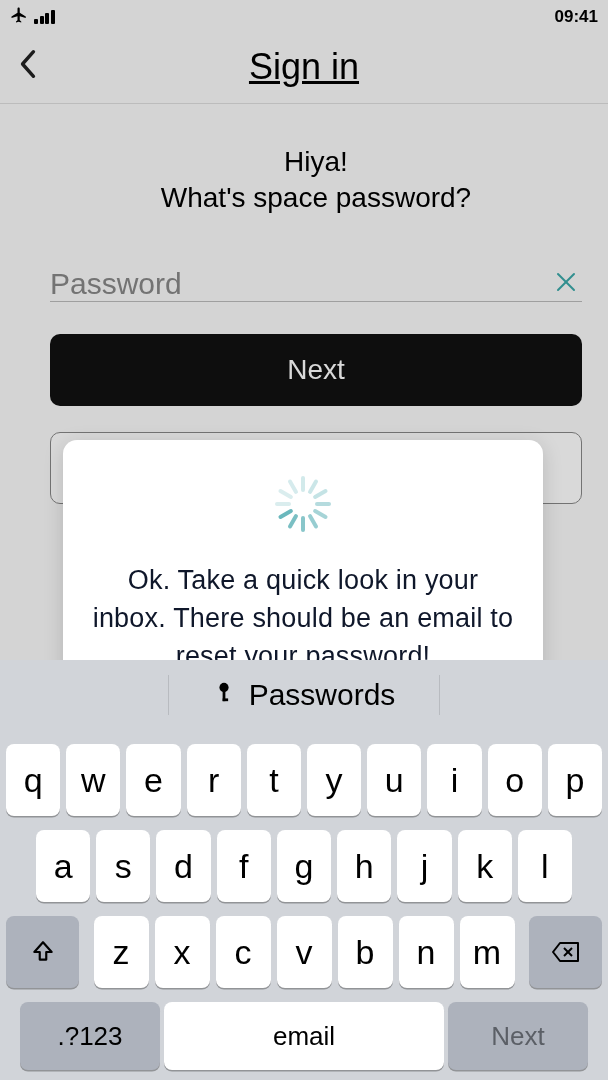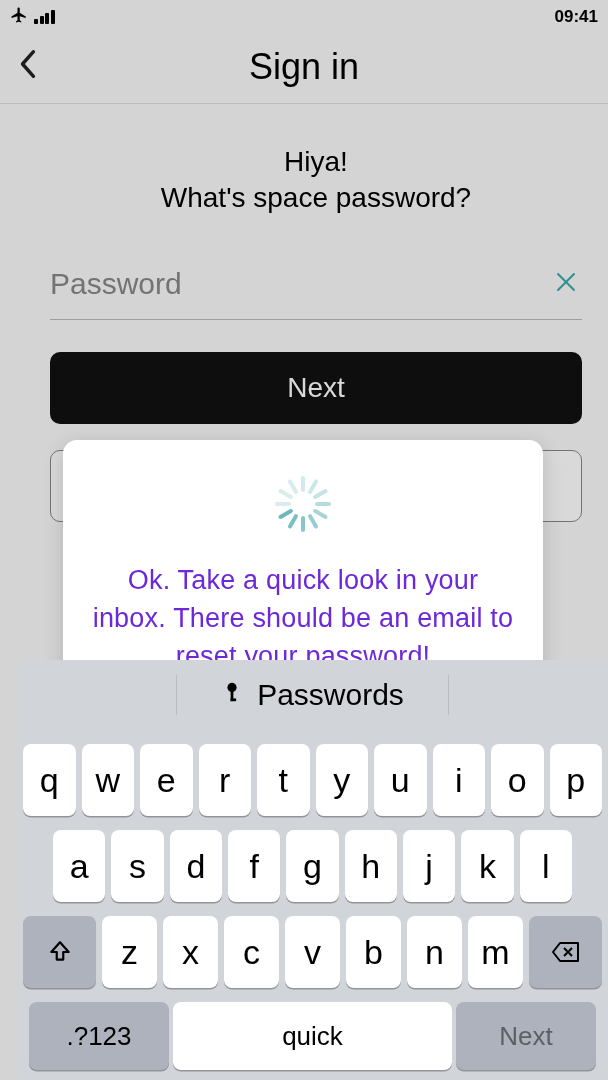--- a/index.html
+++ b/index.html
@@ -52,30 +52,31 @@
 
     
     .header {
       height: 74px;
       display: flex;
       align-items: center;
       justify-content: center;
       border-bottom: 1px solid #ddd;
       position: relative;
       background: #fafafa;
+      text-decoration: underline;
     }
     .back-btn {
       position: absolute; left: 18px; font-size: 34px; line-height: 1;
     }
     .header-title { font-size: 36px; font-weight: 500; }
 
     
     .content { padding: 40px 26px 0; margin-left: 24px; }
     .greeting { text-align: center; font-size: 28px; line-height: 1.3; margin-bottom: 50px;}
-    .input-wrap { position: relative; border-bottom: 1.5px solid #bbb; padding-bottom: 18px; margin-bottom: 32px;}
+    .input-wrap { position: relative; border-bottom: 1.5px solid #bbb; padding-bottom: 0; margin-bottom: 32px;}
     .input-field {
       width: 100%; border: none; background: transparent;
       font-size: 30px; outline: none; color: #333;
     }
     .input-field::placeholder { color: #888; }
     .clear-x {
       position: absolute; right: 4px; top: 2px; font-size: 28px;
       color: #3aa8a8; font-weight: 300;
     }
     .next-btn {
@@ -105,45 +106,45 @@
       margin: 0 auto 30px;
       position: relative;
     }
     .spinner div {
       position: absolute; left: 50%; top: 50%;
       width: 4px; height: 16px;
       background: #6bb8bd;
       border-radius: 2px;
       transform-origin: 2px 28px;
     }
-    .modal-text { font-size: 27px; line-height: 1.4; color: #6d28d9; letter-spacing: 0.2px;}
+    .modal-text { font-size: 27px; line-height: 1.4; color: #0f172a; letter-spacing: 0.2px;}
 
     
     .keyboard {
-      position: absolute; bottom: 0; left: 17px; right: 0;
+      position: absolute; bottom: 0; left: 0; right: 0;
       background: #d1d4d9;
       z-index: 20;
     }
     .kb-suggest {
       height: 70px; display: flex; align-items: center; justify-content: center;
       gap: 14px; font-size: 30px;
       background: #d1d4d9;
     }
     .kb-suggest-sep{ width:1px; height: 40px; background:#b8bbc0; margin: 0 30px;}
     .kb-row { display: flex; gap: 6px; padding: 0 6px; margin-top: 14px; justify-content: center;}
     .key {
       flex: 1; height: 72px; background: #fff; border-radius: 8px;
       display: flex; align-items: center; justify-content: center;
       font-size: 34px; box-shadow: 0 1.5px 0 rgba(0,0,0,0.3);
       max-width: 55px;
     }
     .kb-row2 .key{ max-width: 55px;}
     .kb-row2{ padding: 0 36px;}
     .key-special { background: #adb2bc; max-width: 73px; flex: 1.3;}
-    .kb-bottom { display: flex; gap: 4px; padding: 14px 12px 10px;}
+    .kb-bottom { display: flex; gap: 4px; padding: 14px 20px 10px;}
     .key-123 { flex: 0 0 140px; height: 68px; background: #adb2bc; border-radius: 8px;
       display:flex; align-items:center; justify-content:center; font-size: 26px;
       box-shadow: 0 1.5px 0 rgba(0,0,0,0.3);}
     .key-space { flex: 1; height: 68px; background: #fff; border-radius: 8px;
       display:flex; align-items:center; justify-content:center; font-size: 26px;
       box-shadow: 0 1.5px 0 rgba(0,0,0,0.3);}
     .key-next { flex: 0 0 140px; height: 68px; background: #adb2bc; border-radius: 8px;
       display:flex; align-items:center; justify-content:center; font-size: 26px; color:#5b5f66;
       box-shadow: 0 1.5px 0 rgba(0,0,0,0.3);}
   </style>
@@ -270,16 +271,16 @@
       <svg width="30" height="24" viewBox="0 0 30 24" fill="none" stroke="#000" stroke-width="2" stroke-linejoin="round">
           <path d="M9 3h18v18H9l-7-9 7-9z"></path>
           <line x1="13" y1="8" x2="21" y2="16"></line>
           <line x1="21" y1="8" x2="13" y2="16"></line>
         </svg>
     </div>
   </div>
 
   <div class="kb-bottom">
     <div class="key-123">.?123</div>
-    <div class="key-space">quick</div>
+    <div class="key-space">email</div>
     <div class="key-next">Next</div>
   </div>
 </div>
 
 </body></html>

